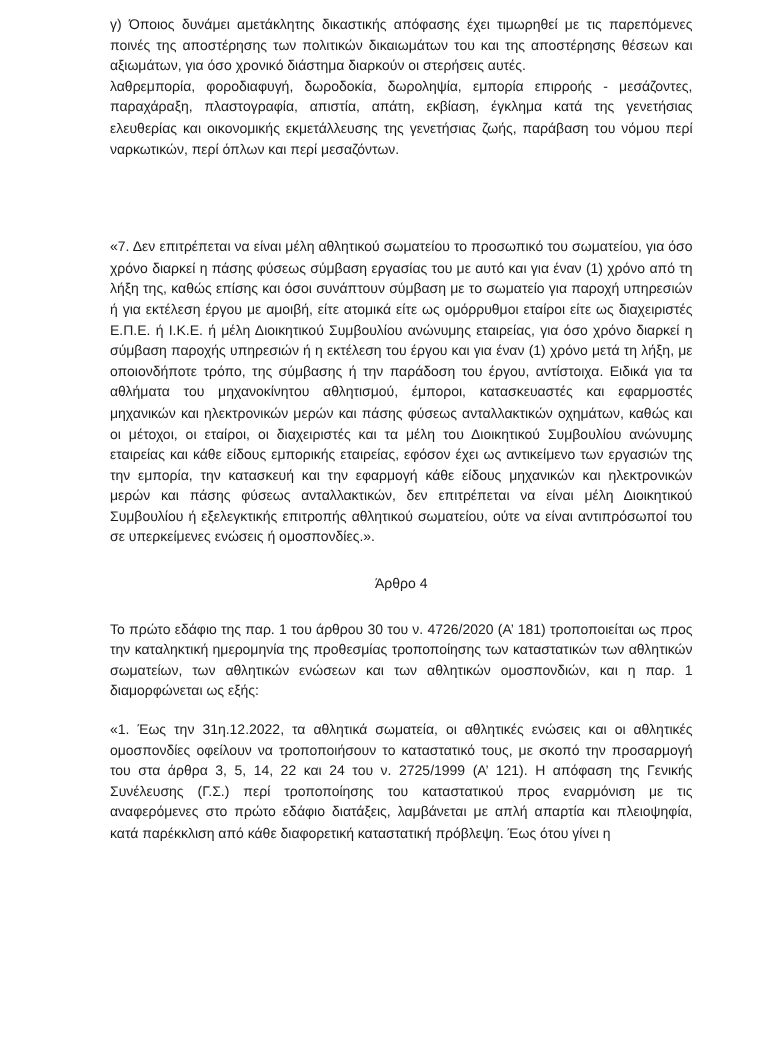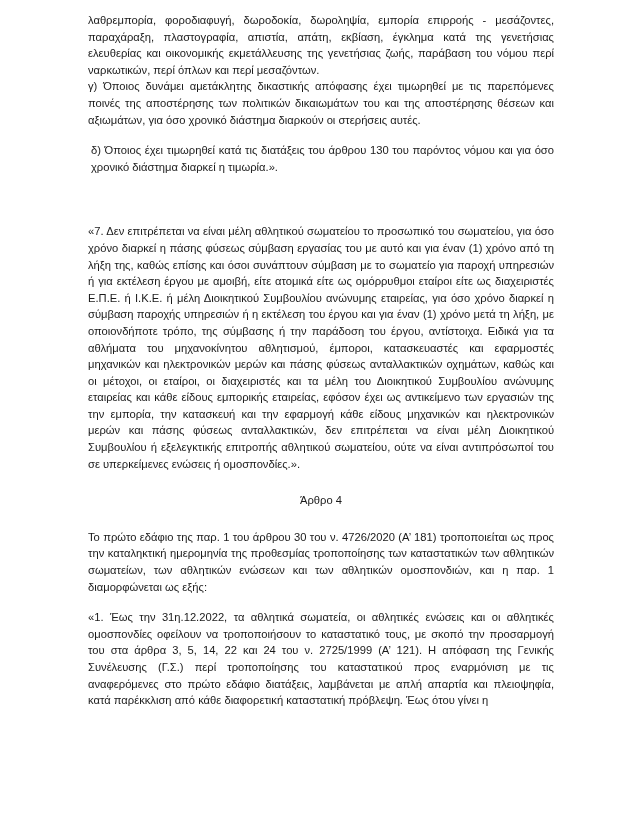--- a/index.html
+++ b/index.html
@@ -14,24 +14,23 @@
   .gap-s { height: 14px; }
   .gap-m { height: 20px; }
   .gap-l { height: 34px; }
   .center { text-align: center; font-weight: normal; margin: 0; }
   .indent1 { padding-left: 3px; }
 </style>
 </head>
 <body>
 
 <div class="page">
+  <p class="p last-left">γ) Όποιος δυνάμει αμετάκλητης δικαστικής απόφασης έχει τιμωρηθεί με τις παρεπόμενες ποινές της αποστέρησης των πολιτικών δικαιωμάτων του και της αποστέρησης θέσεων και αξιωμάτων, για όσο χρονικό διάστημα διαρκούν οι στερήσεις αυτές.</p>
   <p class="p last-left">λαθρεμπορία, φοροδιαφυγή, δωροδοκία, δωροληψία, εμπορία επιρροής - μεσάζοντες, παραχάραξη, πλαστογραφία, απιστία, απάτη, εκβίαση, έγκλημα κατά της γενετήσιας ελευθερίας και οικονομικής εκμετάλλευσης της γενετήσιας ζωής, παράβαση του νόμου περί ναρκωτικών, περί όπλων και περί μεσαζόντων.</p>
-  <p class="p last-left">γ) Όποιος δυνάμει αμετάκλητης δικαστικής απόφασης έχει τιμωρηθεί με τις παρεπόμενες ποινές της αποστέρησης των πολιτικών δικαιωμάτων του και της αποστέρησης θέσεων και αξιωμάτων, για όσο χρονικό διάστημα διαρκούν οι στερήσεις αυτές.</p>
   <div class="gap-s"></div>
-  <p class="p last-left indent1">δ) Όποιος έχει τιμωρηθεί κατά τις διατάξεις του άρθρου 130 του παρόντος νόμου και για όσο χρονικό διάστημα διαρκεί η τιμωρία.».</p>
   <div class="gap-s"></div>
   <div class="gap-l"></div>
   <p class="p last-left">«7. Δεν επιτρέπεται να είναι μέλη αθλητικού σωματείου το προσωπικό του σωματείου, για όσο χρόνο διαρκεί η πάσης φύσεως σύμβαση εργασίας του με αυτό και για έναν (1) χρόνο από τη λήξη της, καθώς επίσης και όσοι συνάπτουν σύμβαση με το σωματείο για παροχή υπηρεσιών ή για εκτέλεση έργου με αμοιβή, είτε ατομικά είτε ως ομόρρυθμοι εταίροι είτε ως διαχειριστές Ε.Π.Ε. ή Ι.Κ.Ε. ή μέλη Διοικητικού Συμβουλίου ανώνυμης εταιρείας, για όσο χρόνο διαρκεί η σύμβαση παροχής υπηρεσιών ή η εκτέλεση του έργου και για έναν (1) χρόνο μετά τη λήξη, με οποιονδήποτε τρόπο, της σύμβασης ή την παράδοση του έργου, αντίστοιχα. Ειδικά για τα αθλήματα του μηχανοκίνητου αθλητισμού, έμποροι, κατασκευαστές και εφαρμοστές μηχανικών και ηλεκτρονικών μερών και πάσης φύσεως ανταλλακτικών οχημάτων, καθώς και οι μέτοχοι, οι εταίροι, οι διαχειριστές και τα μέλη του Διοικητικού Συμβουλίου ανώνυμης εταιρείας και κάθε είδους εμπορικής εταιρείας, εφόσον έχει ως αντικείμενο των εργασιών της την εμπορία, την κατασκευή και την εφαρμογή κάθε είδους μηχανικών και ηλεκτρονικών μερών και πάσης φύσεως ανταλλακτικών, δεν επιτρέπεται να είναι μέλη Διοικητικού Συμβουλίου ή εξελεγκτικής επιτροπής αθλητικού σωματείου, ούτε να είναι αντιπρόσωποί του σε υπερκείμενες ενώσεις ή ομοσπονδίες.».</p>
   <div class="gap-m"></div>
   <p class="center">Άρθρο 4</p>
   <div class="gap-m"></div>
   <p class="p last-left">Το πρώτο εδάφιο της παρ. 1 του άρθρου 30 του ν. 4726/2020 (Α’ 181) τροποποιείται ως προς την καταληκτική ημερομηνία της προθεσμίας τροποποίησης των καταστατικών των αθλητικών σωματείων, των αθλητικών ενώσεων και των αθλητικών ομοσπονδιών, και η παρ. 1 διαμορφώνεται ως εξής:</p>
   <div class="gap-s"></div>
   <p class="p">«1. Έως την 31η.12.2022, τα αθλητικά σωματεία, οι αθλητικές ενώσεις και οι αθλητικές ομοσπονδίες οφείλουν να τροποποιήσουν το καταστατικό τους, με σκοπό την προσαρμογή του στα άρθρα 3, 5, 14, 22 και 24 του ν. 2725/1999 (Α’ 121). Η απόφαση της Γενικής Συνέλευσης (Γ.Σ.) περί τροποποίησης του καταστατικού προς εναρμόνιση με τις αναφερόμενες στο πρώτο εδάφιο διατάξεις, λαμβάνεται με απλή απαρτία και πλειοψηφία, κατά παρέκκλιση από κάθε διαφορετική καταστατική πρόβλεψη. Έως ότου γίνει η</p>
 </div>

